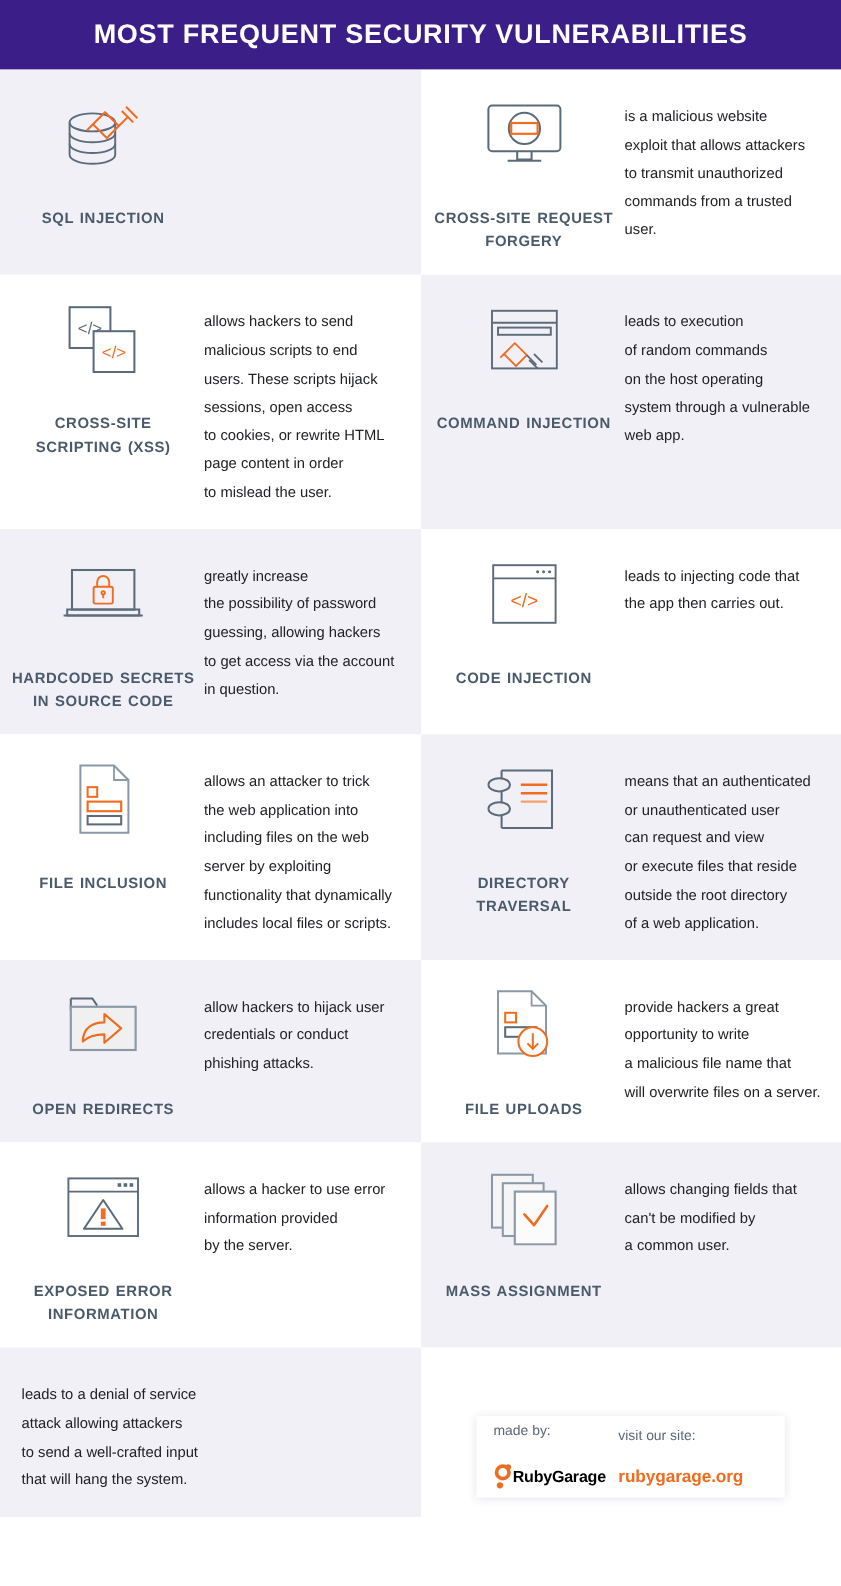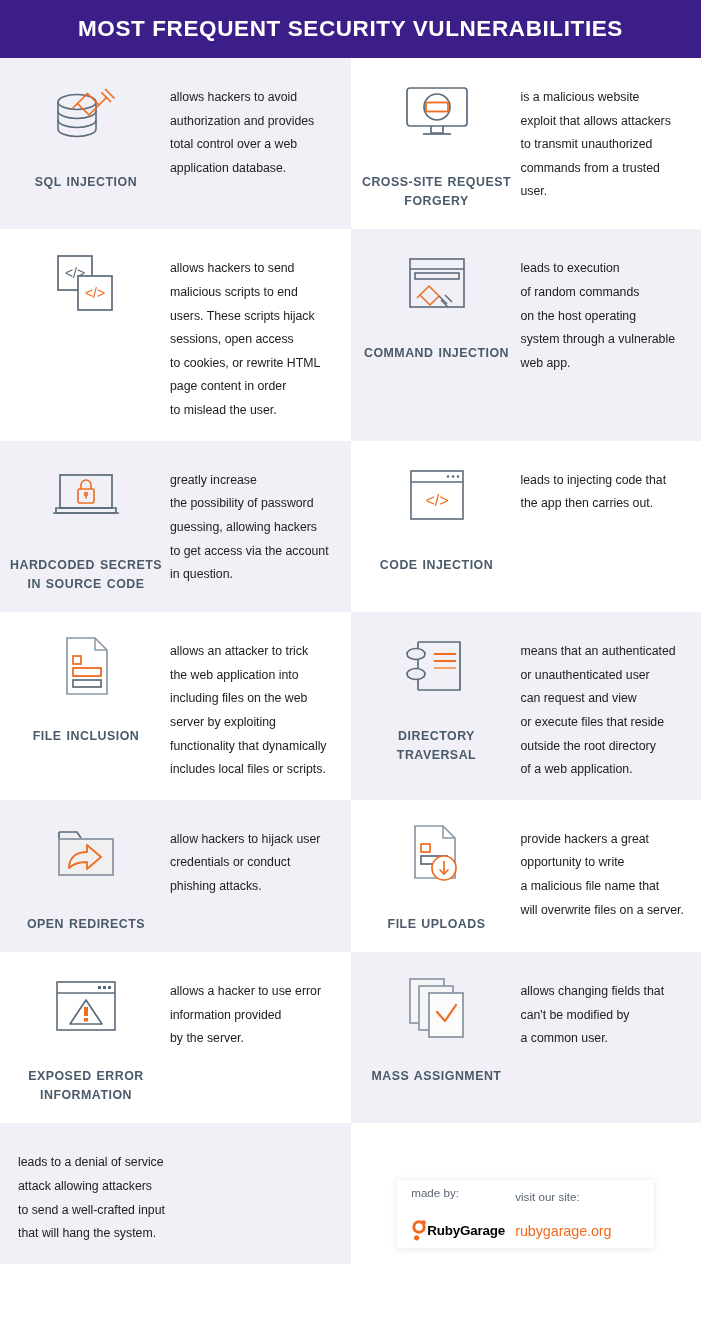--- a/index.html
+++ b/index.html
@@ -113,21 +113,21 @@
   }
   .badge-logo { display: flex; align-items: center; }
   .badge-logo-text {
     font-size: 13.4px;
     font-weight: bold;
     color: #000000;
     letter-spacing: -0.2px;
   }
   .badge-site {
     font-size: 14.4px;
-    font-weight: normal;
+    font-weight: bold;
     color: #ef6c20;
     letter-spacing: -0.1px;
     line-height: 1;
   }
 </style>
 </head>
 <body>
 
 <div id="page">
 
@@ -151,24 +151,20 @@
               <path d="M28.5 22.5 L38.5 12.5 L50 24 L40 34 Z"></path>
               <path d="M50 24 L58 16"></path>
               <path d="M52.5 11.5 L62 21"></path>
               <path d="M56 8 L65.5 17.5"></path>
               <path d="M23.5 27.5 L28.5 22.5"></path>
             </g>
           </svg>
         </div>
         <div class="cell-title">SQL INJECTION</div>
       </div>
-      <div class="cell-desc">allows hackers to avoid
-authorization and provides
-total control over a web
-application database.</div>
     </div>
 
     <div class="cell plain">
       <div class="cell-left-col">
         <div class="icon-box">
           <svg width="72" height="60" viewBox="0 0 72 60">
             <g fill="none" stroke="#5c6b7a" stroke-width="1.7">
               <rect x="6" y="6" width="60" height="38" rx="3"></rect>
               <circle cx="36" cy="25" r="13"></circle>
               <path d="M30 44v7h12v-7"></path>
@@ -191,20 +187,22 @@
     <div class="cell plain">
       <div class="cell-left-col">
         <div class="icon-box">
           <svg width="72" height="66" viewBox="0 0 72 66">
             <rect x="8" y="6" width="34" height="34" fill="#ffffff" stroke="#5c6b7a" stroke-width="1.7"></rect>
             <text x="25" y="28" font-family="'Liberation Sans', sans-serif" font-size="14" fill="#5c6b7a" text-anchor="middle">&lt;/&gt;</text>
             <rect x="28" y="26" width="34" height="34" fill="#ffffff" stroke="#5c6b7a" stroke-width="1.7"></rect>
             <text x="45" y="48" font-family="'Liberation Sans', sans-serif" font-size="14" fill="#ef6c20" text-anchor="middle">&lt;/&gt;</text>
           </svg>
         </div>
+        <div class="cell-title">CROSS-SITE
+SCRIPTING (XSS)</div>
       </div>
       <div class="cell-desc">allows hackers to send
 malicious scripts to end
 users. These scripts hijack
 sessions, open access
 to cookies, or rewrite HTML
 page content in order
 to mislead the user.</div>
     </div>
 

